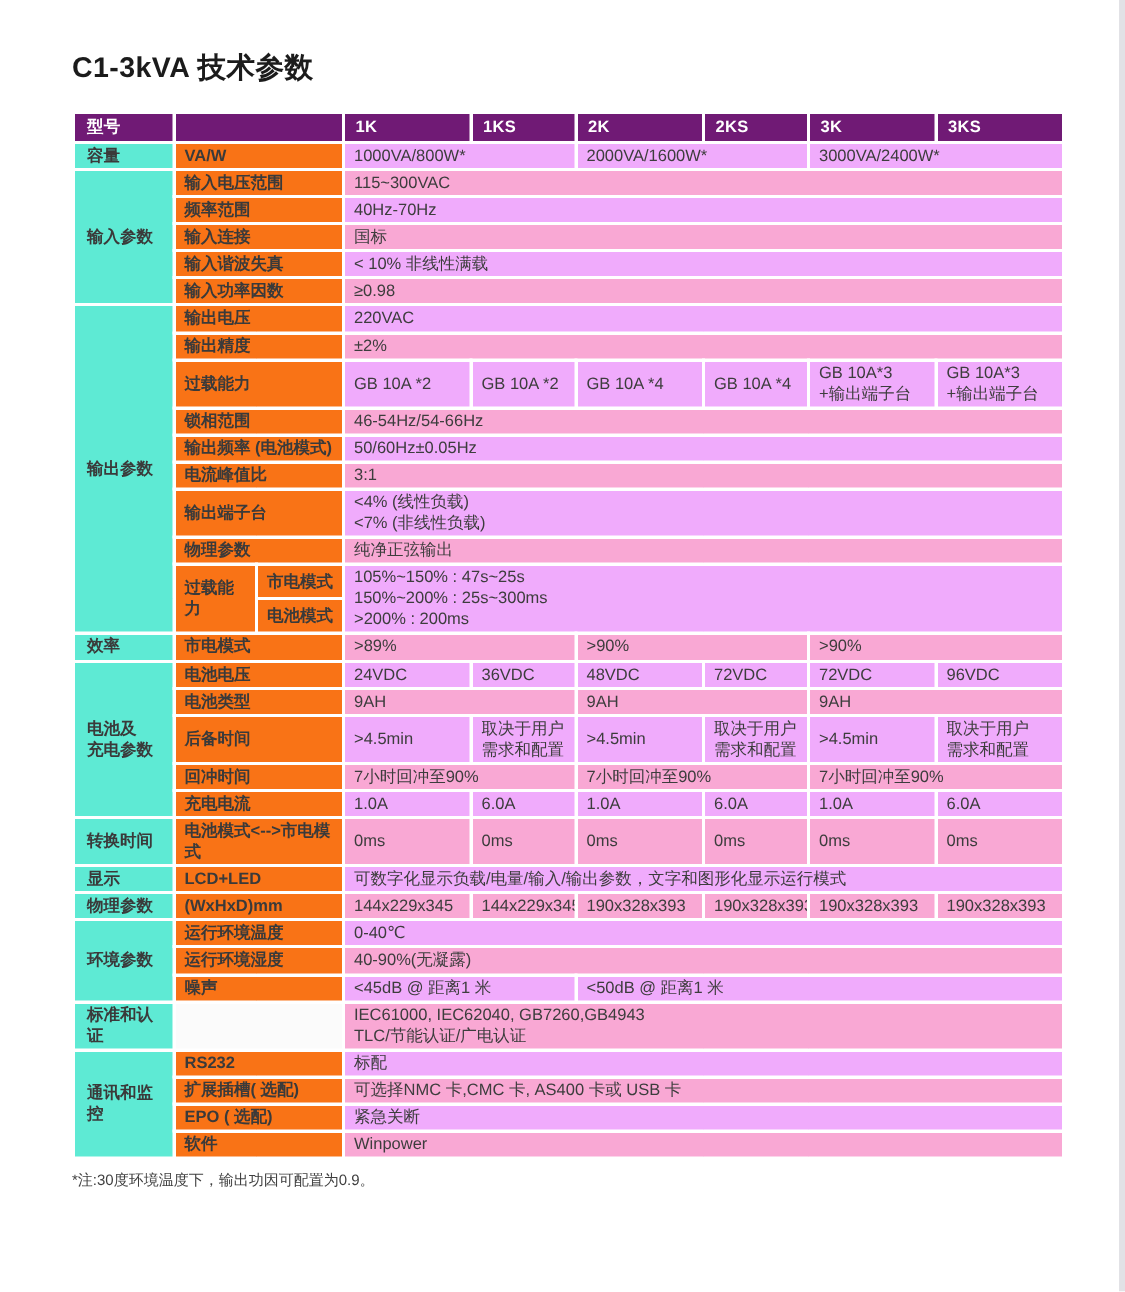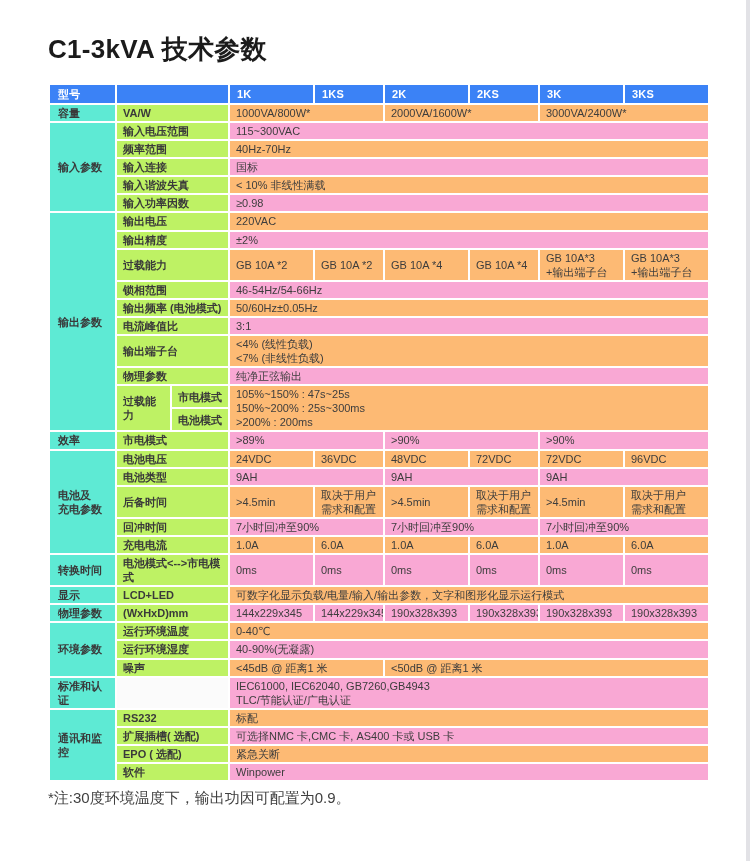--- a/index.html
+++ b/index.html
@@ -3,50 +3,50 @@
 <meta charset="utf-8">
 <style>
   * { box-sizing: border-box; }
   html,body { margin:0; padding:0; background:#ffffff; }
   body {
     width:750px; height:861px; position:relative; overflow:hidden;
     font-family:"Liberation Sans","DejaVu Sans",sans-serif;
   }
   .page { padding:32px 42px 0 48px; }
   .title {
-    margin:0 0 16px 0; font-size:26px; font-weight:bold; color:#1b1b1b;
+    margin:0 0 16px 0; font-size:19px; font-weight:bold; color:#1b1b1b;
     letter-spacing:0.3px;
   }
   table.spec {
     width:660px; border-collapse:collapse; table-layout:fixed;
   }
   .spec th, .spec td {
     border:2px solid #ffffff; text-align:left; vertical-align:middle;
     font-size:11px; line-height:1.28; color:#3d3d3d;
     padding:1px 4px 1px 6px; height:18px;
     white-space:pre-line; overflow:hidden;
   }
   .spec thead th {
-    background:#3b82f6; color:#ffffff; font-weight:bold; height:20px;
+    background:#701a75; color:#ffffff; font-weight:bold; height:20px;
     padding-left:7px; letter-spacing:0.2px;
   }
   .spec thead th.first { padding-left:8px; }
   .spec td.g {
     background:#5eead4; font-weight:bold; color:#3a3a3a; padding-left:8px;
   }
   .spec td.p {
-    background:#bef264; font-weight:bold; color:#3a3a3a;
+    background:#f97316; font-weight:bold; color:#3a3a3a;
   }
   .spec td.p.blank { background:#fbfbfb; }
-  .spec tr.gy td.v { background:#fdba74; }
+  .spec tr.gy td.v { background:#f0abfc; }
   .spec tr.w  td.v { background:#f9a8d4; }
   .spec tr.t26 td { height:22px; }
   .spec tr.t28 td { height:25px; }
   .spec tr.t32 td { height:29px; }
-  .footnote { margin-top:7px; font-size:15px; color:#3f3f3f; }
+  .footnote { margin-top:7px; font-size:10px; color:#3f3f3f; }
   .scrollbar-track {
     position:absolute; top:0; right:0; width:4px; height:861px;
     background:#e2e2e6;
   }
 </style>
 </head>
 <body>
 
 <div class="page">
 

